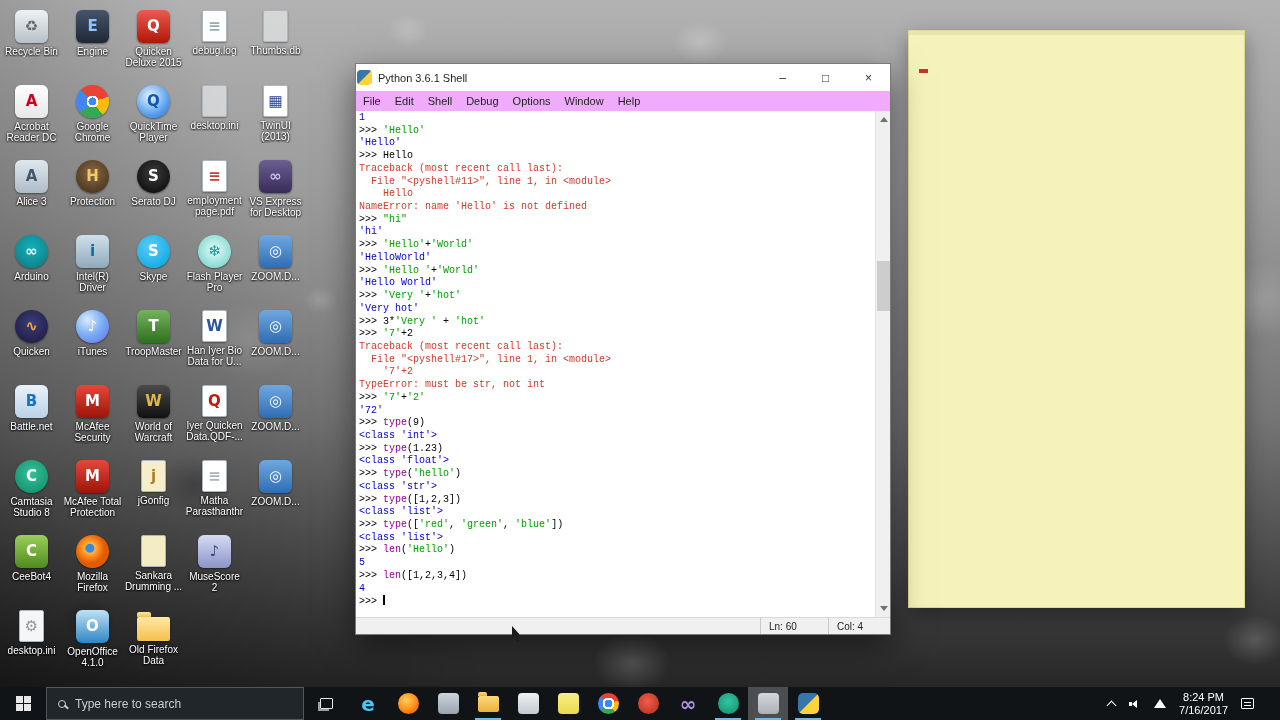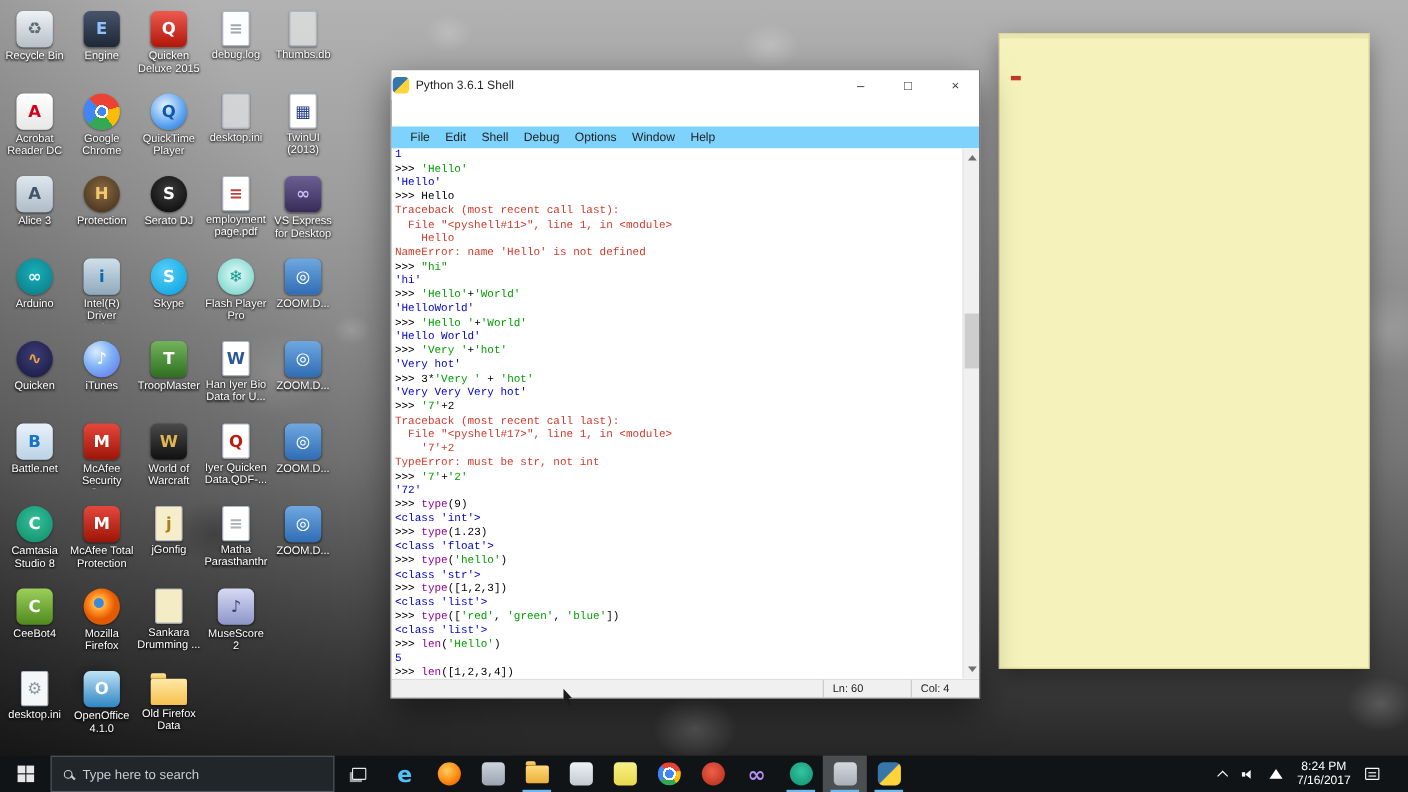--- a/index.html
+++ b/index.html
@@ -38,36 +38,36 @@
            text-shadow:0 1px 2px rgba(0,0,0,.95), 0 0 3px rgba(0,0,0,.8); word-break:break-word; width:58px; }
 
   
   .pywin{ position:absolute; left:355px; top:63px; width:536px; height:572px; background:#fff;
           border:1px solid #7a7a7a; box-shadow:0 12px 32px rgba(0,0,0,.5); display:flex; flex-direction:column; }
   .titlebar{ height:27px; flex:none; display:flex; align-items:center; background:#ffffff; padding-left:1px; gap:6px; }
   .py-ico{ width:15px; height:15px; border-radius:4px; background:linear-gradient(135deg,#3776ab 0 49%,#ffd43b 51% 100%); flex:none; }
   .title-text{ font-size:11px; color:#1f1f1f; }
   .win-btns{ margin-left:auto; display:flex; height:100%; }
   .wbtn{ width:43px; display:flex; align-items:center; justify-content:center; font-size:12px; color:#333; }
-  .menubar{ height:20px; flex:none; display:flex; align-items:center; background:#7dd3fc; padding-left:10px;margin-top:24px; }
+  .menubar{ height:20px; flex:none; display:flex; align-items:center; background:#f0abfc; padding-left:0; }
   .menu-item{ font-size:11px; color:#1f1f1f; padding:2px 7px; }
   .shellwrap{ flex:1; position:relative; background:#fff; overflow:hidden; }
   .shell-text{ position:absolute; left:0; top:0; right:15px; bottom:0; padding:1px 0 0 3px;
                font-family:"Liberation Mono","DejaVu Sans Mono",monospace; font-size:10px; }
   .sline{ height:12.72px; white-space:pre; }
   .c-p{ color:#000000; } .c-s{ color:#00a000; } .c-o{ color:#0000cd; } .c-e{ color:#d03a2b; } .c-b{ color:#900090; }
   .caret{ display:inline-block; width:2px; height:10px; background:#000; vertical-align:-1px; }
   .vscroll{ position:absolute; top:0; right:0; bottom:0; width:15px; background:#f0f0f0; border-left:1px solid #e3e3e3; }
   .sarrow{ position:absolute; left:0; width:15px; height:15px; display:flex; align-items:center; justify-content:center; }
   .sarrow.up{ top:1px; } .sarrow.down{ bottom:1px; }
   .sarrow.up::before{ content:""; border-left:4px solid transparent; border-right:4px solid transparent; border-bottom:5px solid #6f6f6f; }
   .sarrow.down::before{ content:""; border-left:4px solid transparent; border-right:4px solid transparent; border-top:5px solid #6f6f6f; }
   .sthumb{ position:absolute; left:1px; width:13px; top:150px; height:50px; background:#cdcdcd; }
   .statusbar{ height:17px; flex:none; background:#f0f0f0; border-top:1px solid #d9d9d9; display:flex; justify-content:flex-end;
-              align-items:center; font-size:10px; color:#222;gap:12px; }
+              align-items:center; font-size:10px; color:#222; }
   .status-cell{ padding:0 10px 0 8px; border-left:1px solid #c8c8c8; height:100%; display:flex; align-items:center; }
   .status-cell.ln{ width:68px; } .status-cell.col{ width:62px; }
 
   
   .note{ position:absolute; left:908px; top:30px; width:337px; height:578px; background:#f5f2bb;
          border:1px solid #dcd794; box-shadow:0 8px 20px rgba(0,0,0,.35); }
   .note-top{ height:4px; background:rgba(0,0,0,.05); }
   .note-mark{ position:absolute; left:10px; top:38px; width:9px; height:4px; }
 
   
@@ -401,21 +401,20 @@
           <div class="sline"><span class="c-e">NameError: name 'Hello' is not defined</span></div>
           <div class="sline"><span class="c-p">&gt;&gt;&gt; </span><span class="c-s">"hi"</span></div>
           <div class="sline"><span class="c-o">'hi'</span></div>
           <div class="sline"><span class="c-p">&gt;&gt;&gt; </span><span class="c-s">'Hello'</span><span class="c-p">+</span><span class="c-s">'World'</span></div>
           <div class="sline"><span class="c-o">'HelloWorld'</span></div>
           <div class="sline"><span class="c-p">&gt;&gt;&gt; </span><span class="c-s">'Hello '</span><span class="c-p">+</span><span class="c-s">'World'</span></div>
           <div class="sline"><span class="c-o">'Hello World'</span></div>
           <div class="sline"><span class="c-p">&gt;&gt;&gt; </span><span class="c-s">'Very '</span><span class="c-p">+</span><span class="c-s">'hot'</span></div>
           <div class="sline"><span class="c-o">'Very hot'</span></div>
           <div class="sline"><span class="c-p">&gt;&gt;&gt; 3*</span><span class="c-s">'Very '</span><span class="c-p"> + </span><span class="c-s">'hot'</span></div>
-          <div class="sline"><span class="c-o">'Very Very Very hot'</span></div>
           <div class="sline"><span class="c-p">&gt;&gt;&gt; </span><span class="c-s">'7'</span><span class="c-p">+2</span></div>
           <div class="sline"><span class="c-e">Traceback (most recent call last):</span></div>
           <div class="sline"><span class="c-e">  File "&lt;pyshell#17&gt;", line 1, in &lt;module&gt;</span></div>
           <div class="sline"><span class="c-e">    '7'+2</span></div>
           <div class="sline"><span class="c-e">TypeError: must be str, not int</span></div>
           <div class="sline"><span class="c-p">&gt;&gt;&gt; </span><span class="c-s">'7'</span><span class="c-p">+</span><span class="c-s">'2'</span></div>
           <div class="sline"><span class="c-o">'72'</span></div>
           <div class="sline"><span class="c-p">&gt;&gt;&gt; </span><span class="c-b">type</span><span class="c-p">(9)</span></div>
           <div class="sline"><span class="c-o">&lt;class 'int'&gt;</span></div>
           <div class="sline"><span class="c-p">&gt;&gt;&gt; </span><span class="c-b">type</span><span class="c-p">(1.23)</span></div>

